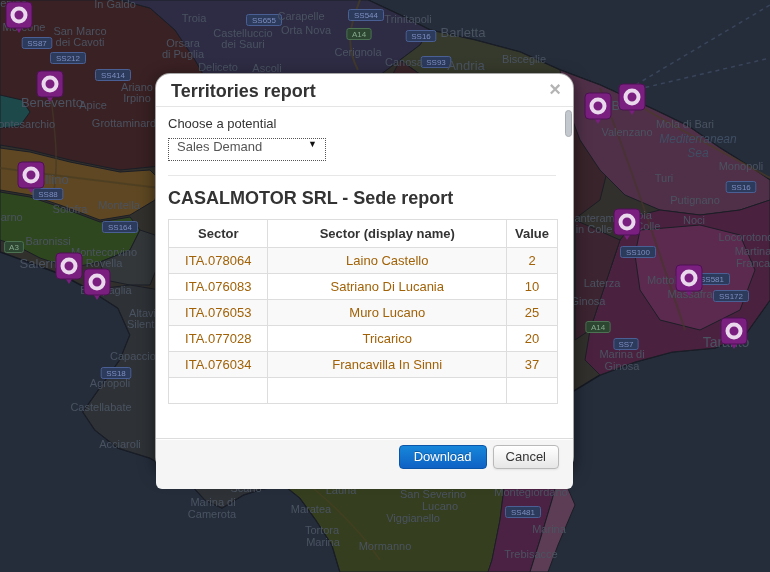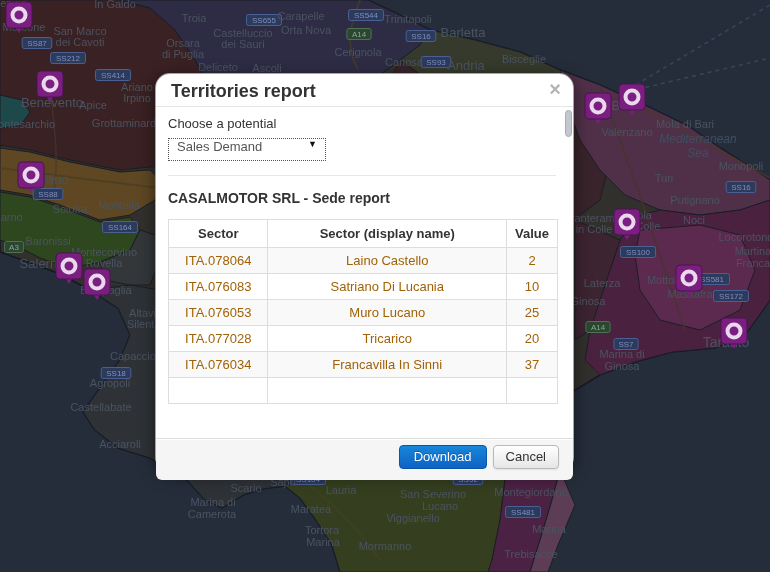--- a/index.html
+++ b/index.html
@@ -29,33 +29,33 @@
   .scroll-thumb { position:absolute; right:1px; top:3px; width:7px; height:27px; background:#c3c8ce; border:1px solid #a9aeb5; border-radius:4px; }
 
   .field-label { font-size:13px; color:#333; height:16px; line-height:16px; margin-bottom:6px; }
   .select-box {
     width:158px; height:23px; border:1px dotted #555; background:#fff; cursor:pointer;
     display:flex; justify-content:space-between; padding:0 8px; color:#555;
   }
   .select-box .arrow { font-size:9px; color:#111; }
 
   hr.divider { border:0; border-top:1px solid #e7e7e7; margin:14px 0; }
-  .report-heading { font-size:14px; font-weight:bold; color:#333; height:17px; line-height:17px; margin-bottom:12px; }
+  .report-heading { font-size:18px; font-weight:bold; color:#333; height:17px; line-height:17px; margin-bottom:12px; }
 
   table.report { width:390px; border-collapse:collapse; border:1px solid #ddd; background:#fff; }
   table.report th, table.report td { border:1px solid #ddd; text-align:center; font-size:13px; }
   table.report th { padding:6px 8px; line-height:15px; color:#333; font-weight:bold; }
   table.report td { padding:5px 8px; line-height:15px; color:#a16207; }
   table.report tbody tr:nth-child(odd) td { background:#f9f9f9; }
   table.report th:nth-child(1), table.report td:nth-child(1){ width:102px; }
   table.report th:nth-child(2), table.report td:nth-child(2){ width:263px; }
   table.report td:empty::after { content:"\00a0"; }
 
   .modal-footer {
-    height:42px; padding:6px 14px; background:#f5f5f5; border-top:1px solid #ddd;
+    height:51px; padding:6px 14px; background:#f5f5f5; border-top:1px solid #ddd;
     border-radius:0 0 6px 6px; box-shadow:inset 0 1px 0 #fff;
     display:flex; justify-content:flex-end; gap:6px; align-items:flex-start;
   }
   .btn { font-size:13px; line-height:16px; padding:3px 12px; border-radius:4px; cursor:pointer; }
   .btn-primary {
     color:#fff; text-shadow:0 -1px 0 rgba(0,0,0,0.25);
     background:linear-gradient(#1686da, #0f62c4); border:1px solid #0a55a8; padding:3px 14px;
   }
   .btn-default {
     color:#333; background:linear-gradient(#ffffff, #e6e6e6);

